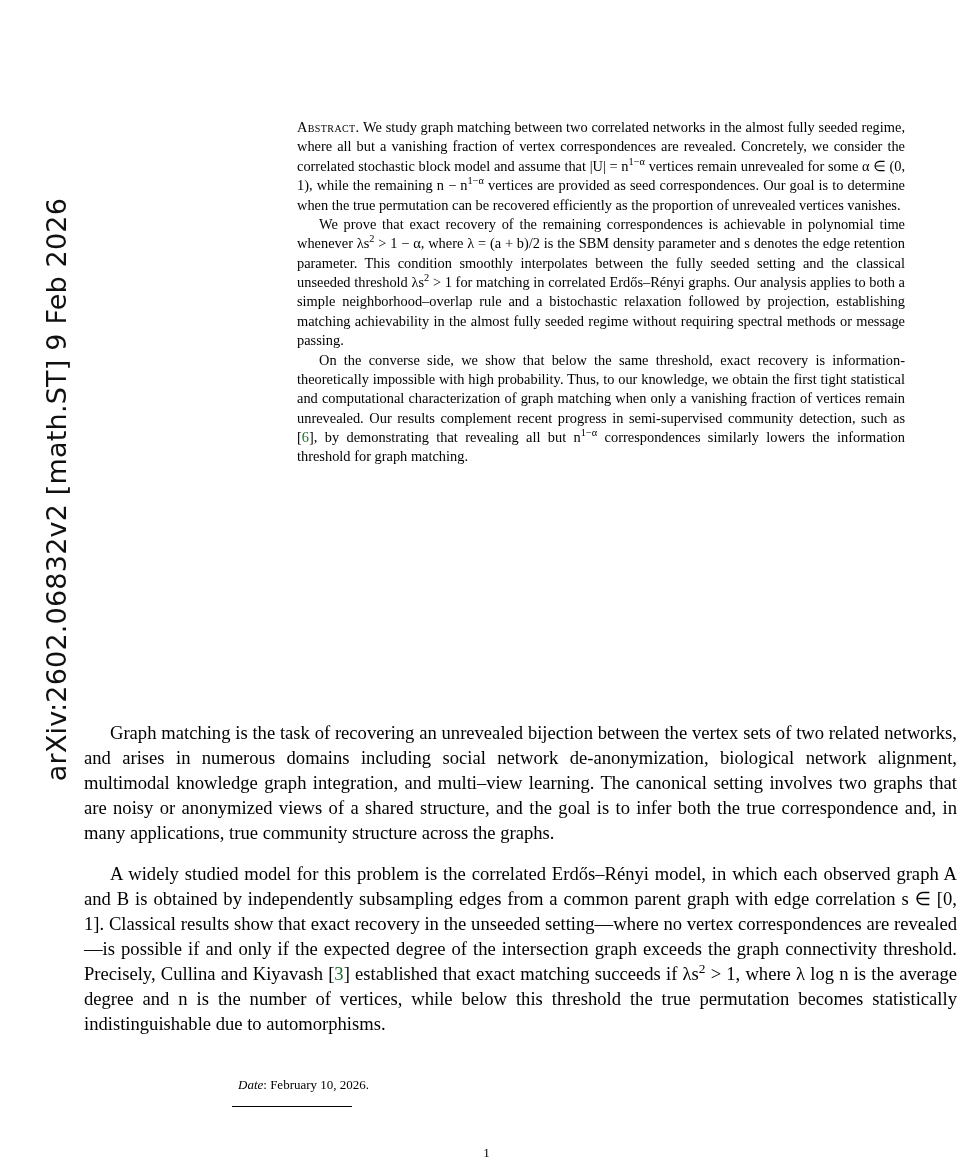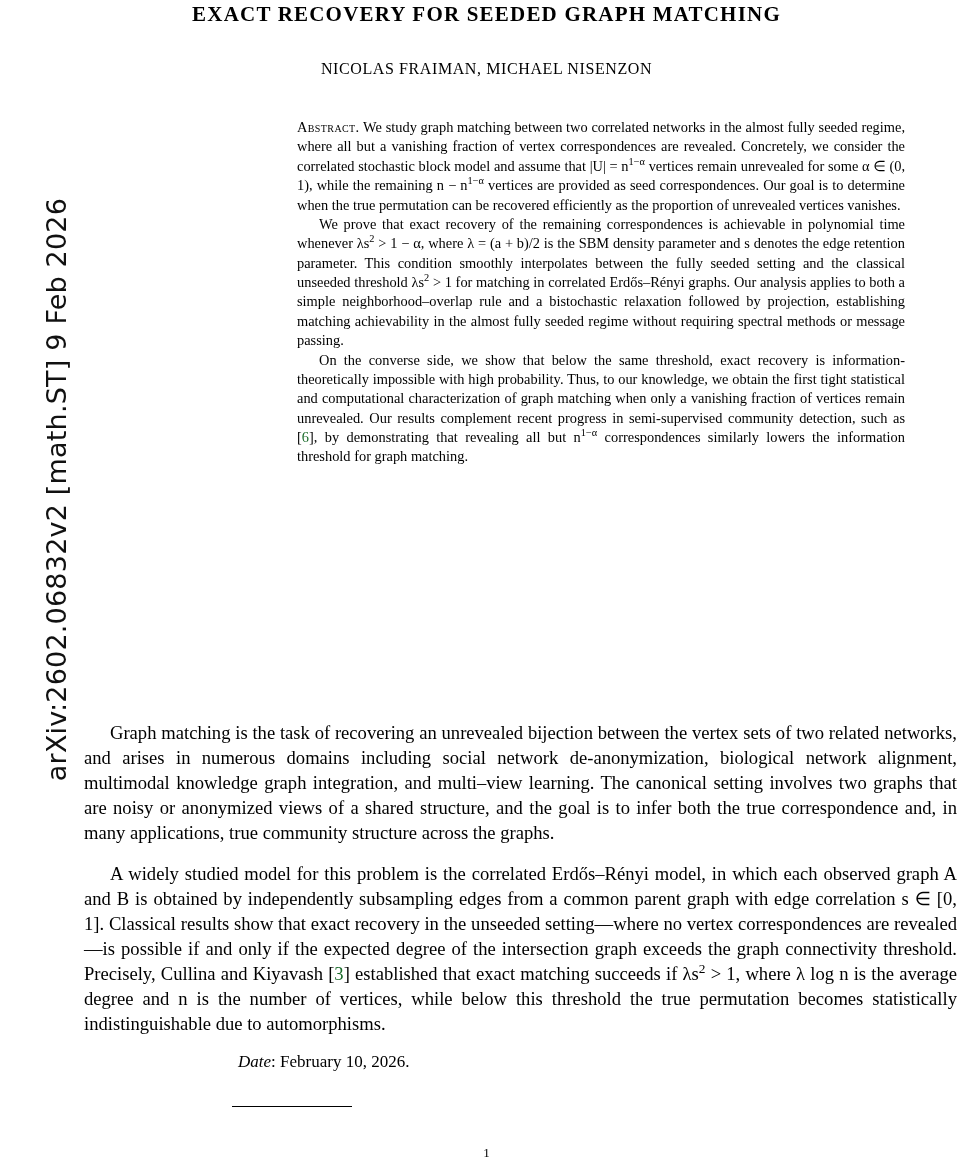--- a/index.html
+++ b/index.html
@@ -110,22 +110,22 @@
     position: absolute;
     left: 232px;
     top: 1106px;
     width: 120px;
     border-top: 1px solid #000;
   }
 
   .date-line {
     position: absolute;
     left: 238px;
-    top: 1052px;
-    font-size: 17px;
+    top: 1077px;
+    font-size: 13px;
   }
   .date-line .dlabel {
     font-style: italic;
   }
 
   .page-number {
     position: absolute;
     left: 0;
     right: 0;
     top: 1145px;
@@ -138,23 +138,21 @@
   }
   sup { font-size: 0.72em; vertical-align: super; line-height: 0; }
 </style>
 </head>
 <body>
 
 <div class="page">
 
   <div class="arxiv-stamp">arXiv:2602.06832v2  [math.ST]  9 Feb 2026</div>
 
-  <div class="title">EXACT RECOVERY FOR SEEDED GRAPH MATCHING</div>
 
-  <div class="authors">NICOLAS FRAIMAN, MICHAEL NISENZON</div>
 
   <div class="abstract">
     <p class="first"><span class="ab-head">Abstract.</span><span> We study graph matching between two correlated networks in the almost fully seeded regime, where all but a vanishing fraction of vertex correspondences are revealed. Concretely, we consider the correlated stochastic block model and assume that |U| = n</span><sup>1−α</sup><span> vertices remain unrevealed for some α ∈ (0, 1), while the remaining n − n</span><sup>1−α</sup><span> vertices are provided as seed correspondences. Our goal is to determine when the true permutation can be recovered efficiently as the proportion of unrevealed vertices vanishes.</span></p>
 
     <p><span>We prove that exact recovery of the remaining correspondences is achievable in polynomial time whenever λs</span><sup>2</sup><span> &gt; 1 − α, where λ = (a + b)/2 is the SBM density parameter and s denotes the edge retention parameter. This condition smoothly interpolates between the fully seeded setting and the classical unseeded threshold λs</span><sup>2</sup><span> &gt; 1 for matching in correlated Erdős–Rényi graphs. Our analysis applies to both a simple neighborhood–overlap rule and a bistochastic relaxation followed by projection, establishing matching achievability in the almost fully seeded regime without requiring spectral methods or message passing.</span></p>
 
     <p><span>On the converse side, we show that below the same threshold, exact recovery is information-theoretically impossible with high probability. Thus, to our knowledge, we obtain the first tight statistical and computational characterization of graph matching when only a vanishing fraction of vertices remain unrevealed. Our results complement recent progress in semi-supervised community detection, such as [</span><span class="link">6</span><span>], by demonstrating that revealing all but n</span><sup>1−α</sup><span> correspondences similarly lowers the information threshold for graph matching.</span></p>
   </div>
 
 

